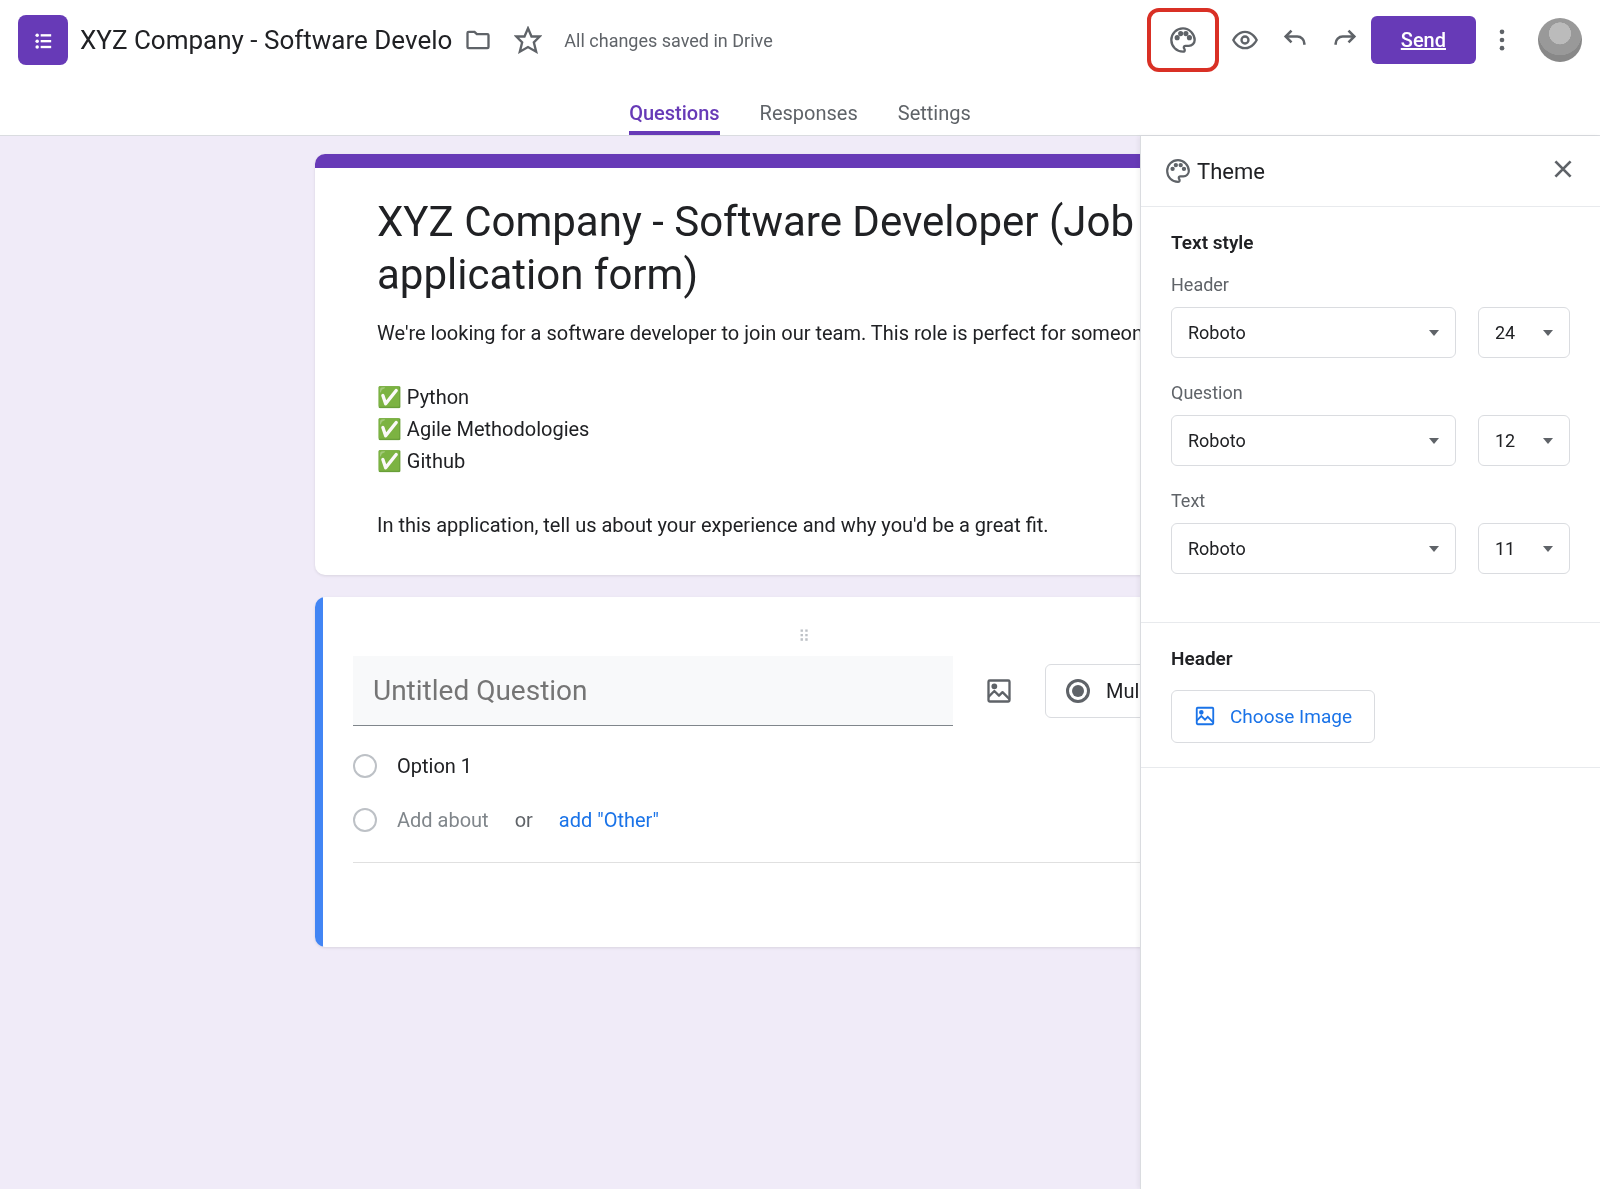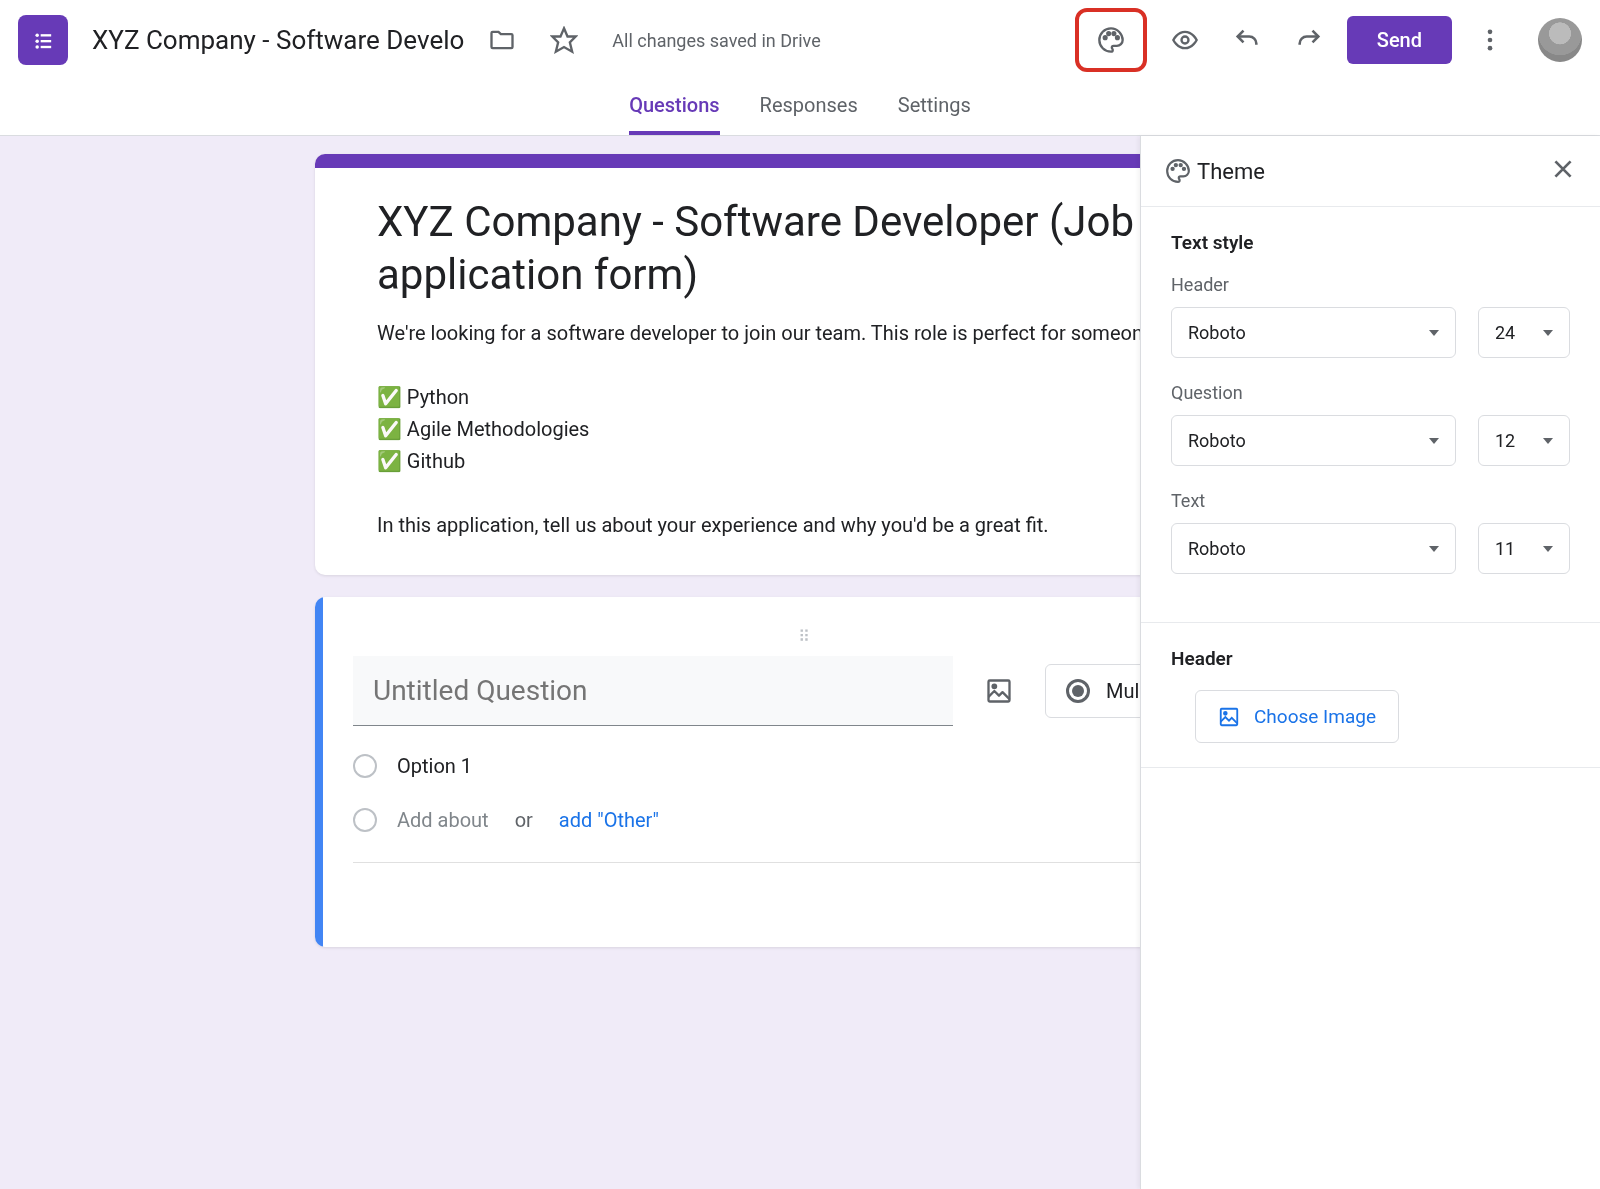--- a/index.html
+++ b/index.html
@@ -1,33 +1,33 @@
 <!DOCTYPE html>
 <html><head>
 <meta charset="utf-8">
 <style>
   * { box-sizing: border-box; margin: 0; padding: 0; font-family: -apple-system, BlinkMacSystemFont, "Segoe UI", Roboto, Arial, sans-serif; }
   body { background: #f0ebf8; width: 1600px; height: 1189px; overflow: hidden; position: relative; }
   
   
-  .topbar { background: #fff; height: 80px; display: flex; align-items: center; padding: 0 18px; gap: 14px; }
+  .topbar { background: #fff; height: 80px; display: flex; align-items: center; padding: 0 18px; gap: 2px; }
   .logo { width: 50px; height: 50px; background: #673ab7; border-radius: 8px; display:flex; align-items:center; justify-content:center; }
   .logo svg { fill:#fff; }
   .doc-title { font-size: 26px; color:#202124; max-width: 420px; white-space: nowrap; overflow: hidden; text-overflow: clip; margin-left: 10px;}
   .icon-btn { width: 48px; height: 48px; display:flex; align-items:center; justify-content:center; border-radius:50%; cursor:pointer; color:#5f6368;}
   .icon-btn svg { width:28px; height:28px; }
   .save-status { color:#5f6368; font-size:18px; margin-left: 10px; }
   .spacer { flex:1; }
   .palette-highlight { border:4px solid #d93025; border-radius:12px; padding:4px 8px; }
-  .send-btn { background:#673ab7; color:#fff; padding: 12px 30px; border-radius:6px; font-size:20px; font-weight:500; cursor:pointer; }
+  .send-btn { background:#673ab7; color:#fff; padding: 12px 30px; border-radius:6px; font-size:20px; font-weight:500; cursor:pointer;text-decoration:underline; }
   .avatar { width:44px; height:44px; border-radius:50%; background:#ddd; background-image: radial-gradient(circle at 50% 35%, #bbb 30%, #999 31%, #999 60%, #888 61%); margin-left:10px;}
   
   
   .tabs { background:#fff; display:flex; justify-content:center; gap:40px; border-bottom:1px solid #dadce0; height:56px; align-items:flex-end;}
-  .tab { font-size:20px; color:#5f6368; padding-bottom:14px; cursor:pointer; border-bottom:4px solid transparent;}
+  .tab { font-size:20px; color:#5f6368; padding-bottom:6px; cursor:pointer; border-bottom:4px solid transparent;}
   .tab.active { color:#673ab7; border-bottom-color:#673ab7; font-weight:500;}
   
   
   .canvas { padding: 18px 0 0 0; display:flex; flex-direction:column; align-items:center; }
   .card { width: 970px; background:#fff; border-radius:10px; box-shadow: 0 1px 3px rgba(0,0,0,0.1); overflow:hidden; margin-bottom: 22px;}
   .title-card .accent { height:14px; background:#673ab7;}
   .title-card .body { padding: 28px 34px 34px 34px; margin-left: 28px;}
   .form-title { font-size:42px; color:#202124; line-height:1.25; margin-bottom:16px;}
   .form-desc { font-size:20px; color:#202124; line-height:1.6; white-space:pre-line;}
   
@@ -54,21 +54,21 @@
   .theme-header .ttl { font-size:22px; color:#202124; flex:1;}
   .theme-close { cursor:pointer; color:#5f6368;}
   .theme-section { padding: 24px 30px; border-bottom:1px solid #e8eaed;}
   .sec-title { font-size:19px; font-weight:600; color:#202124; margin-bottom:20px;}
   .field-label { font-size:18px; color:#5f6368; margin-bottom:12px; margin-top:8px;}
   .sel-row { display:flex; gap:22px; margin-bottom:24px;}
   .select { border:1px solid #dadce0; border-radius:6px; padding:14px 16px; font-size:18px; color:#202124; display:flex; align-items:center; justify-content:space-between; gap:12px; cursor:pointer;}
   .select.font { flex:1;}
   .select.size { width:92px;}
   .caret { width:0; height:0; border-left:5px solid transparent; border-right:5px solid transparent; border-top:6px solid #5f6368;}
-  .choose-img { border:1px solid #dadce0; border-radius:6px; padding:14px 22px; display:inline-flex; align-items:flex-end; gap:14px; color:#1a73e8; font-size:19px; cursor:pointer;margin-left:24px;}
+  .choose-img { border:1px solid #dadce0; border-radius:6px; padding:14px 22px; display:inline-flex; align-items:flex-start; gap:14px; color:#1a73e8; font-size:19px; cursor:pointer;}
   .swatches { display:flex; flex-wrap:wrap; gap:10px; padding-top:6px;}
   .swatch { width:42px; height:42px; border-radius:50%; cursor:pointer; display:flex; align-items:center; justify-content:center; color:#fff;}
   .swatch.checked::after { content:'✓'; font-size:22px; font-weight:bold;}
 </style>
 </head>
 <body>
 
 <div class="topbar">
   <div class="logo">
     <svg viewBox="0 0 24 24" width="28" height="28">

